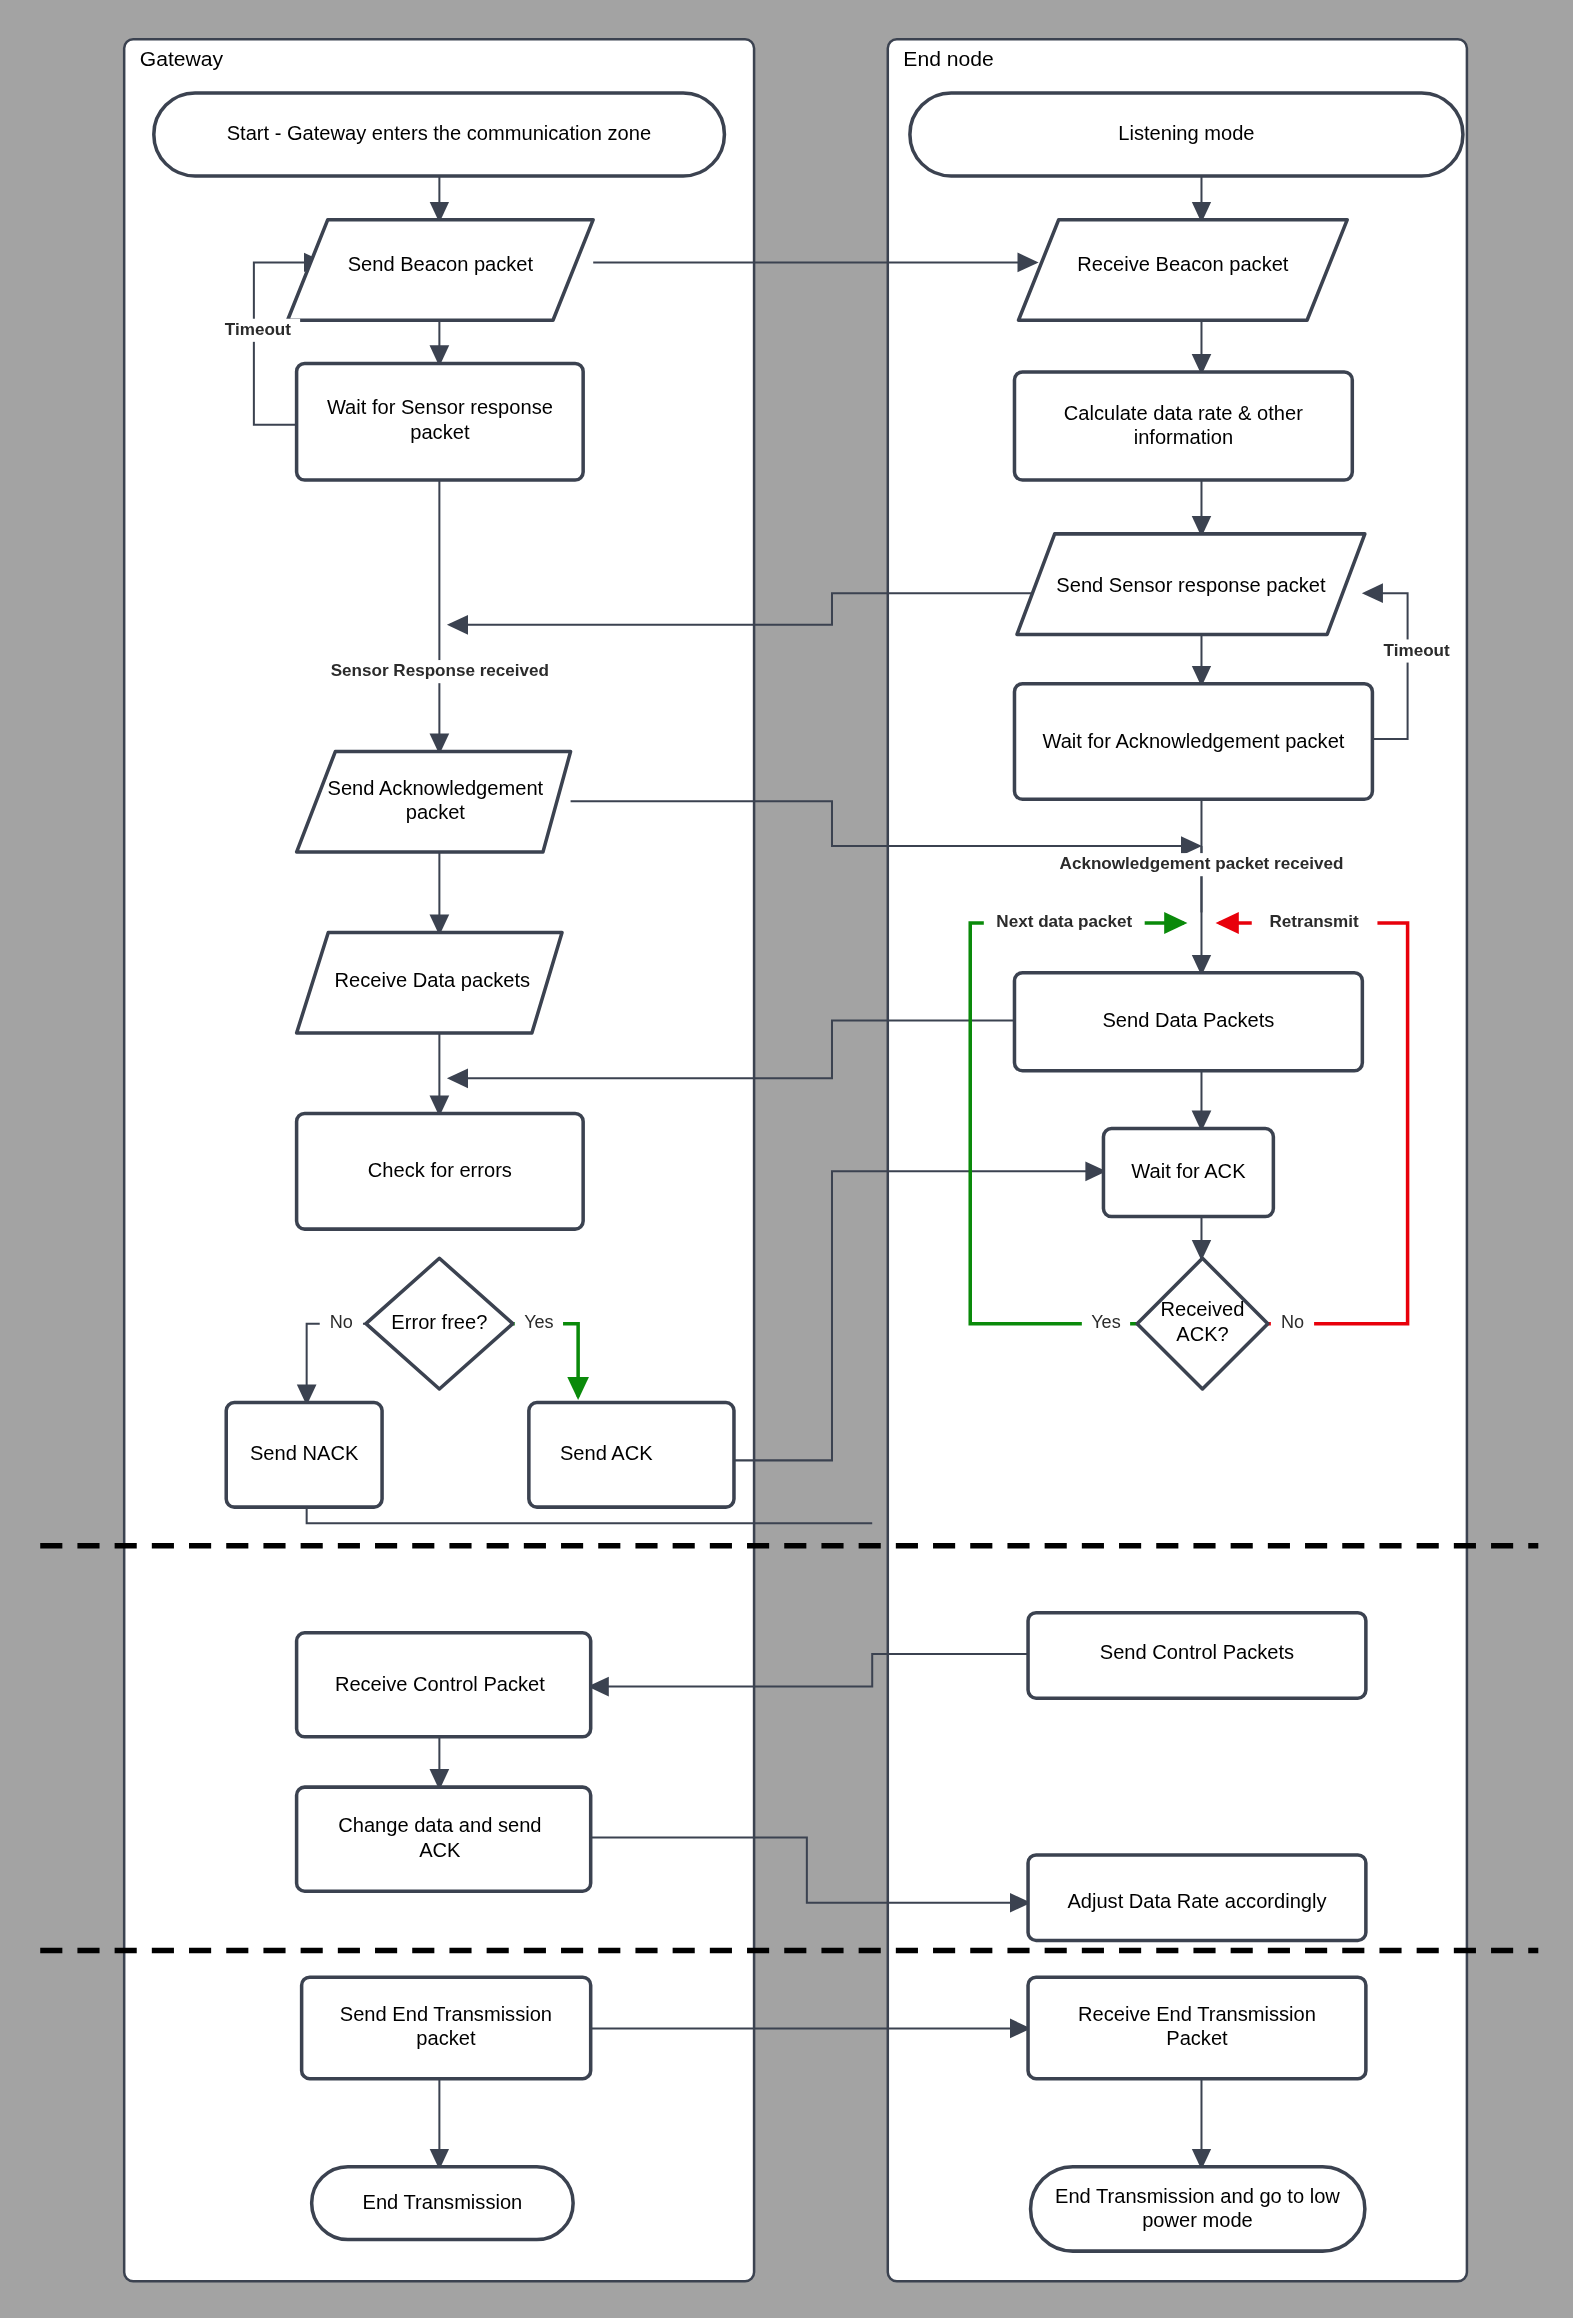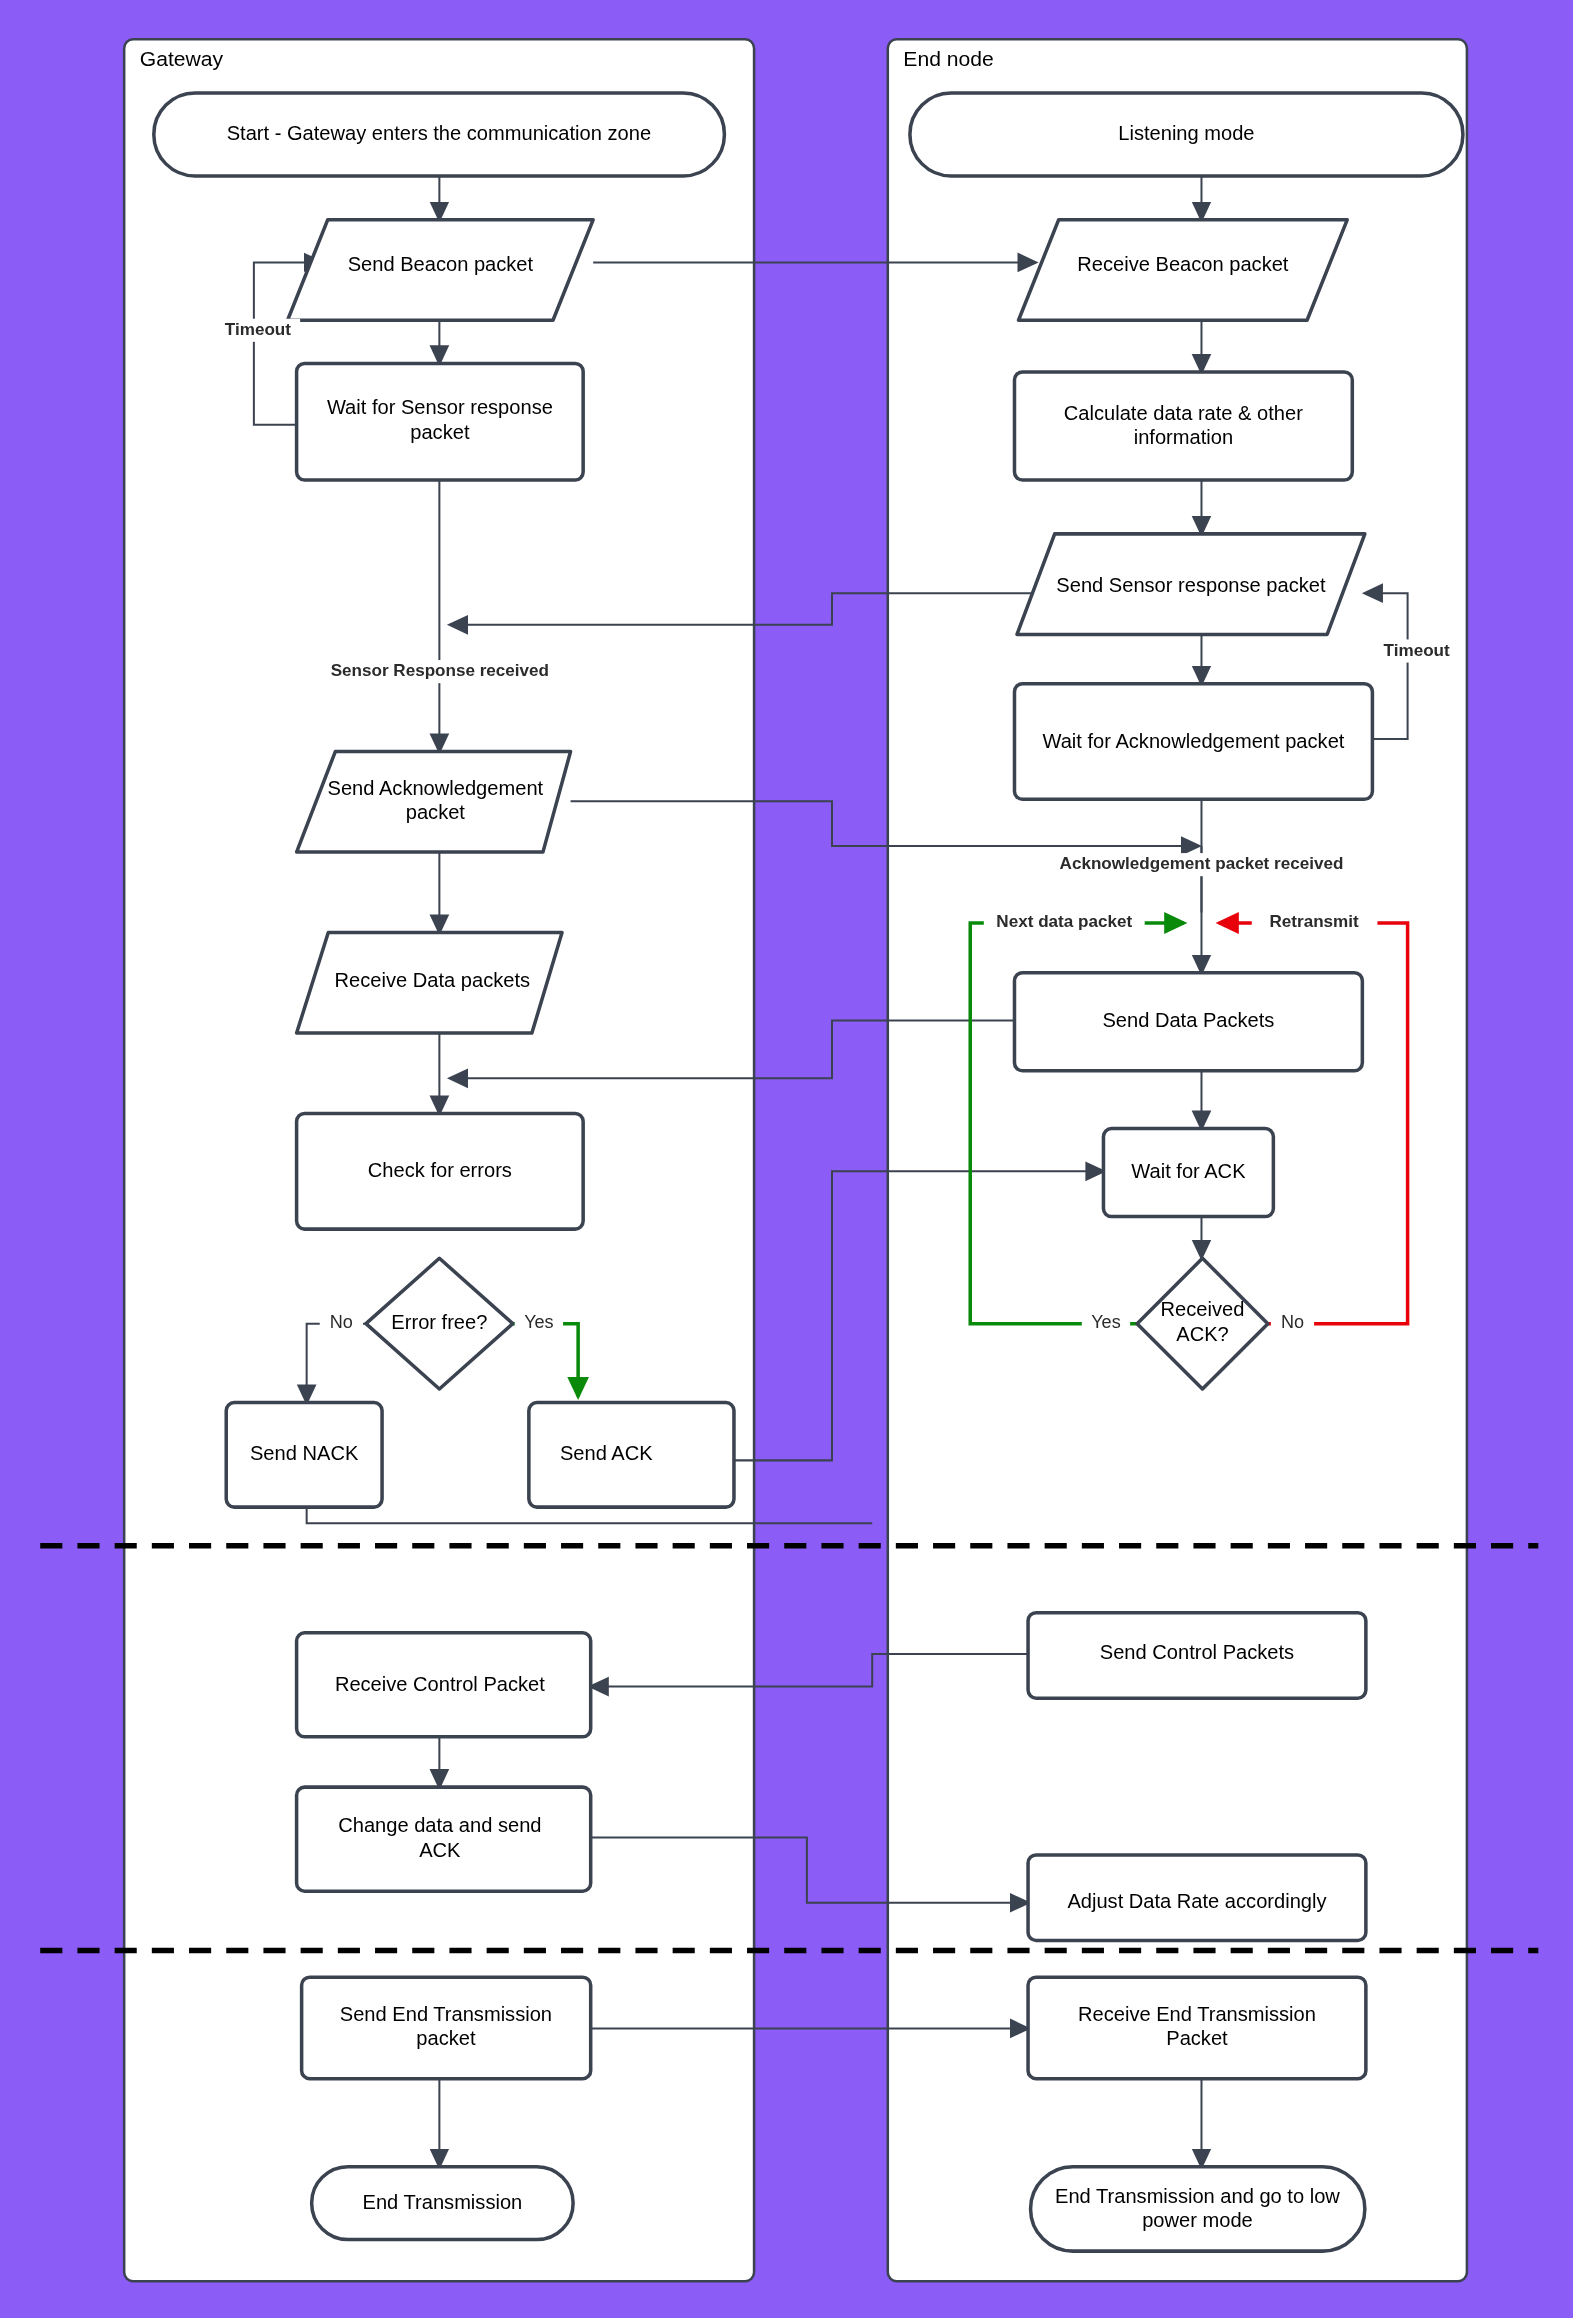--- a/index.html
+++ b/index.html
@@ -1,17 +1,17 @@
 <!DOCTYPE html>
 <html style="font-size:8px"><head>
 <meta charset="utf-8">
 <style>
   html,body{margin:0;padding:0;background:#ffffff;}
   body{font-family:"Liberation Sans", sans-serif;}
-  #stage{position:relative;width:1574px;height:2319px;background:#8b5cf6;overflow:hidden;}
+  #stage{position:relative;width:1574px;height:2319px;background:#a3a3a3;overflow:hidden;}
   svg{display:block;}
   .lane-rect{fill:#ffffff;stroke:#3b4250;stroke-width:5;}
   .node-shape{fill:#ffffff;stroke:#3b4250;stroke-width:7;stroke-linejoin:round;}
   .node-text{font-family:"Liberation Sans", sans-serif;font-size:40px;fill:#000000;text-anchor:middle;dominant-baseline:middle;}
   .lane-title{font-family:"Liberation Sans", sans-serif;font-size:42px;fill:#000000;dominant-baseline:middle;}
   .edge{fill:none;stroke:#3b4250;stroke-width:4;}
   .edge-green{fill:none;stroke:#0a8a0a;stroke-width:7;}
   .edge-red{fill:none;stroke:#e8000b;stroke-width:7;}
   .edge-label{font-family:"Liberation Sans", sans-serif;font-size:34px;font-weight:bold;fill:#2b2b2b;text-anchor:middle;dominant-baseline:middle;}
   .edge-label-plain{font-family:"Liberation Sans", sans-serif;font-size:36px;fill:#2b2b2b;text-anchor:middle;dominant-baseline:middle;}

